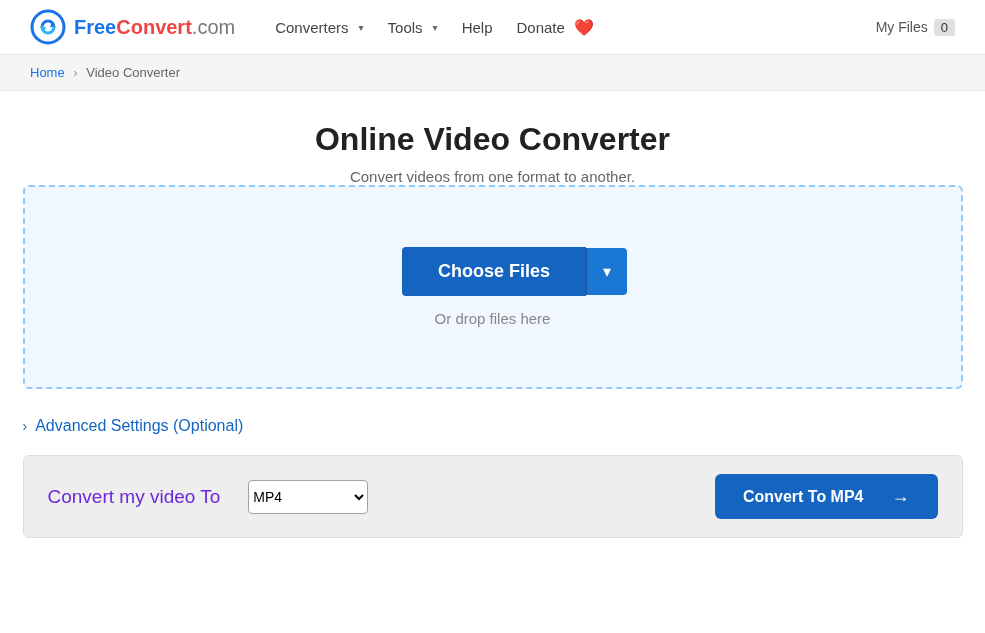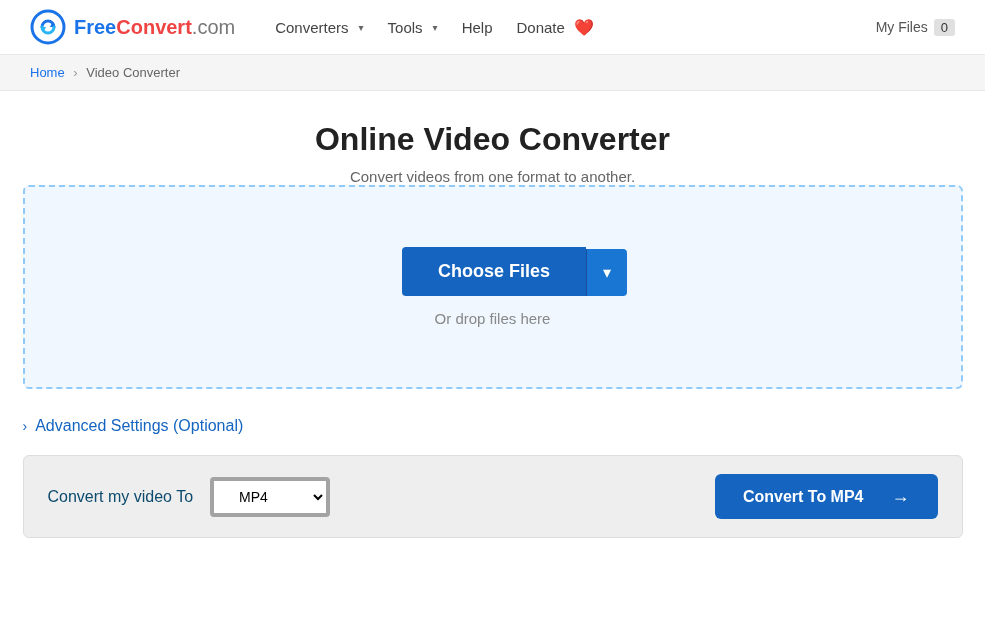--- a/index.html
+++ b/index.html
@@ -116,21 +116,21 @@
       padding: 60px 20px;
       display: flex;
       flex-direction: column;
       align-items: center;
       justify-content: center;
       margin-bottom: 28px;
     }
 
     .choose-files-group {
       display: flex;
-      align-items: flex-end;
+      align-items: center;
       margin-bottom: 14px;
       margin-left: 44px;
     }
     .choose-files-btn {
       background: #1565c0;
       color: #fff;
       border: none;
       padding: 14px 36px;
       font-size: 18px;
       font-weight: bold;
@@ -172,33 +172,32 @@
     .convert-bar {
       background: #eeeeee;
       border: 1px solid #ddd;
       border-radius: 6px;
       padding: 18px 24px;
       display: flex;
       align-items: center;
       justify-content: space-between;
     }
     .convert-label {
-      font-size: 16px;
-      color: #0c4a6e;
-      margin-right: 4px;
+      font-size: 19px;
+      color: #6d28d9;
+      margin-right: 28px;
     }
     .convert-select {
-      padding: 7px 21px;
+      padding: 7px 0;
       font-size: 14px;
-      border: 4px solid #a3a3a3;
+      border: 1px solid #a3a3a3;
       border-radius: 4px;
       background: #fff;
       cursor: pointer;
       min-width: 120px;
-      margin-left: 13px;
     }
     .convert-left {
       display: flex;
       align-items: center;
     }
     .convert-btn {
       background: #1565c0;
       color: #fff;
       border: none;
       padding: 12px 28px;

